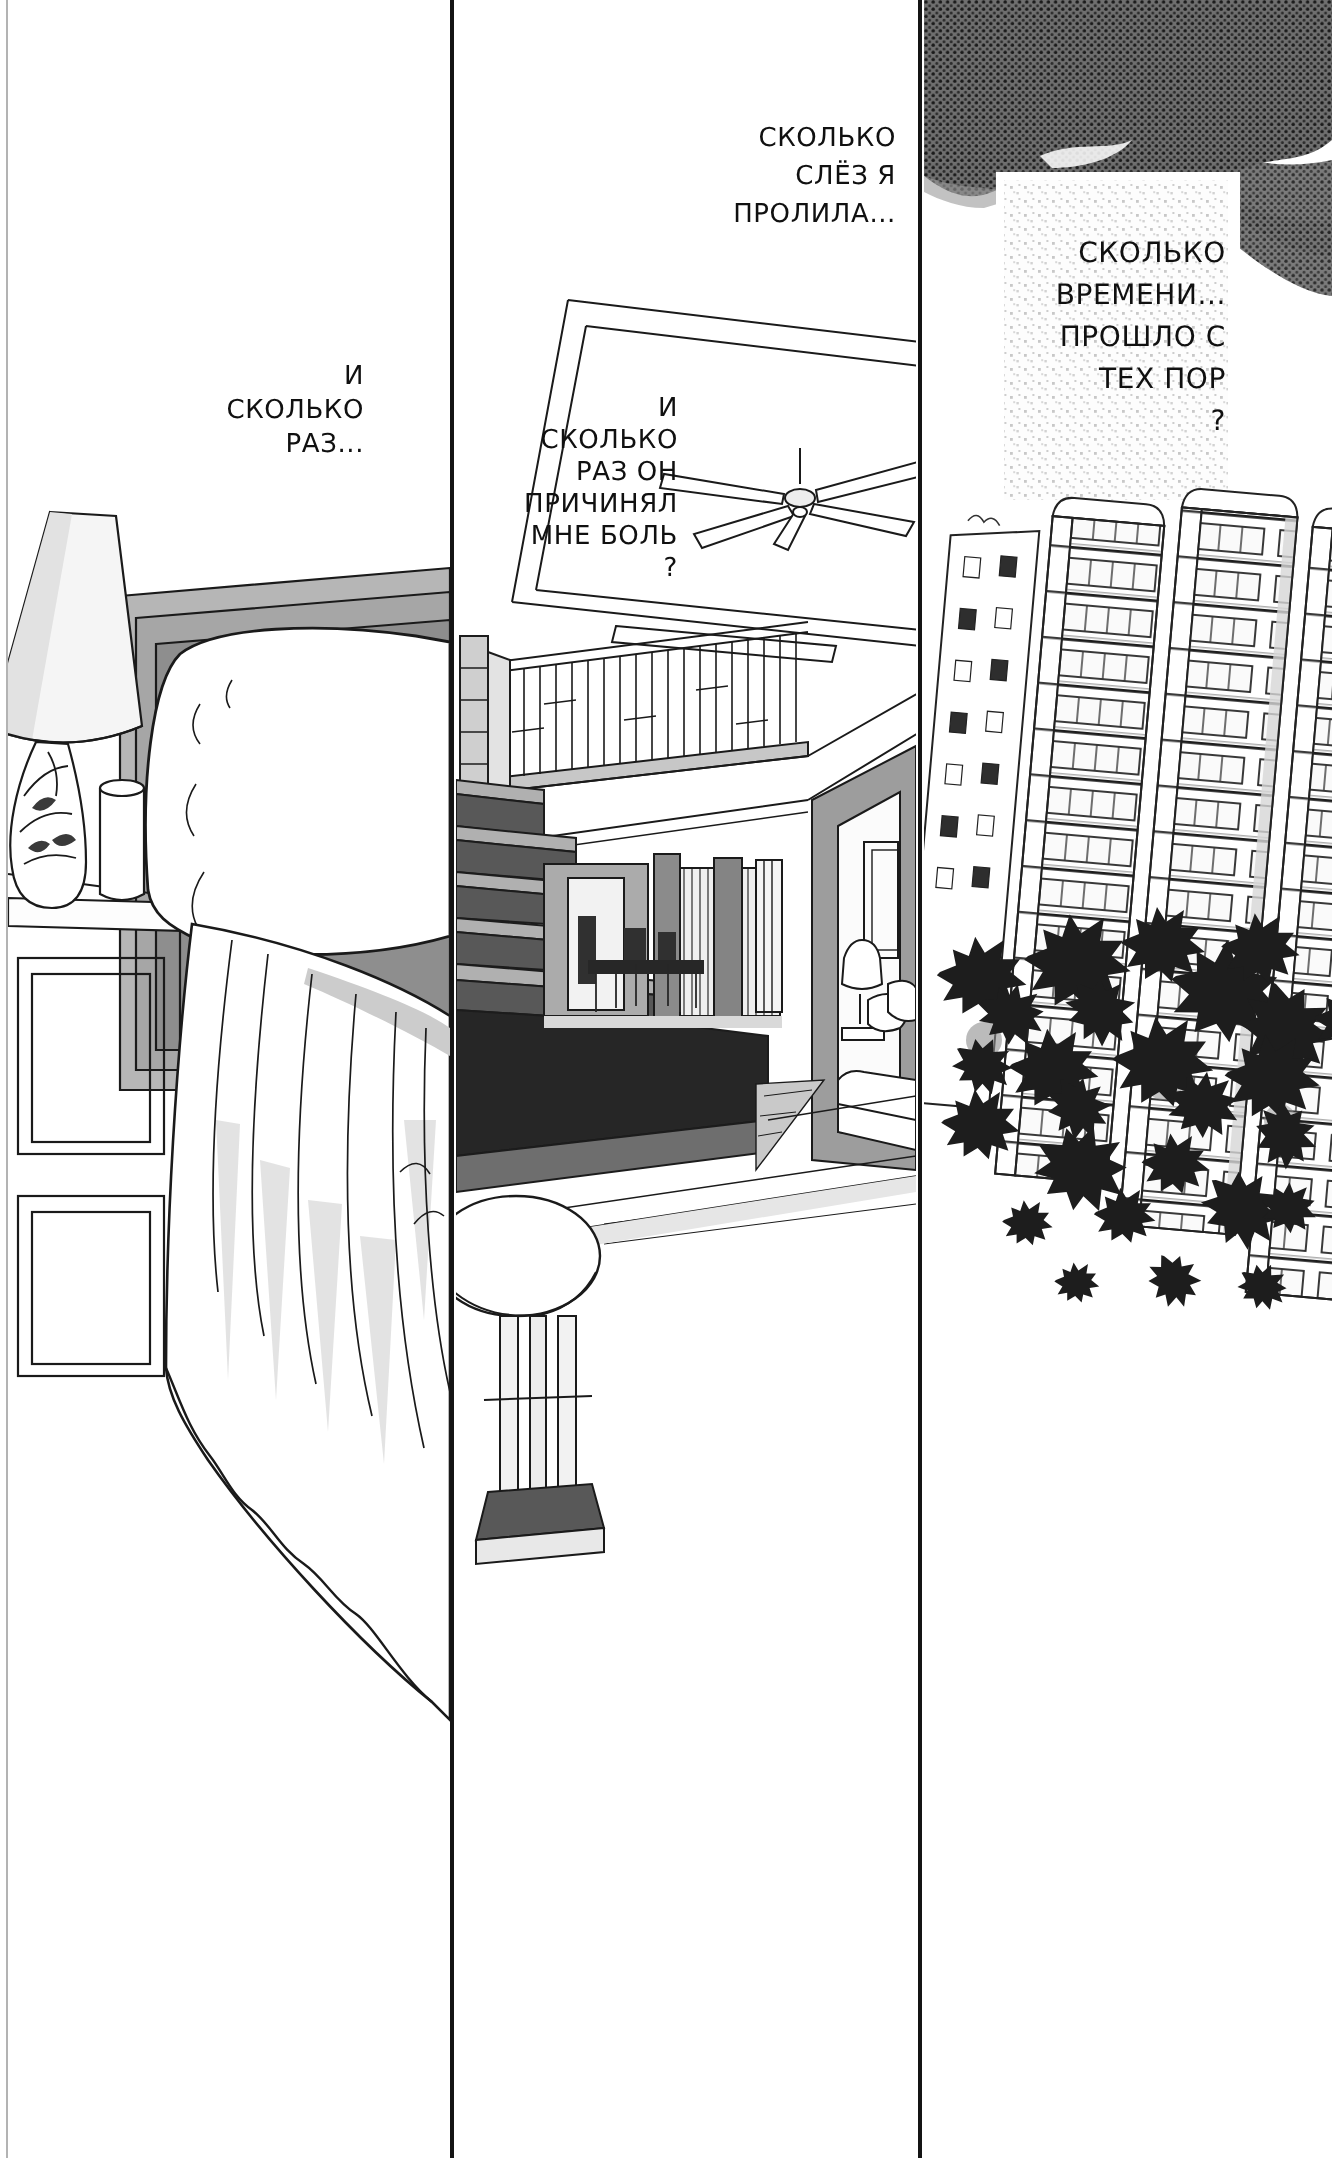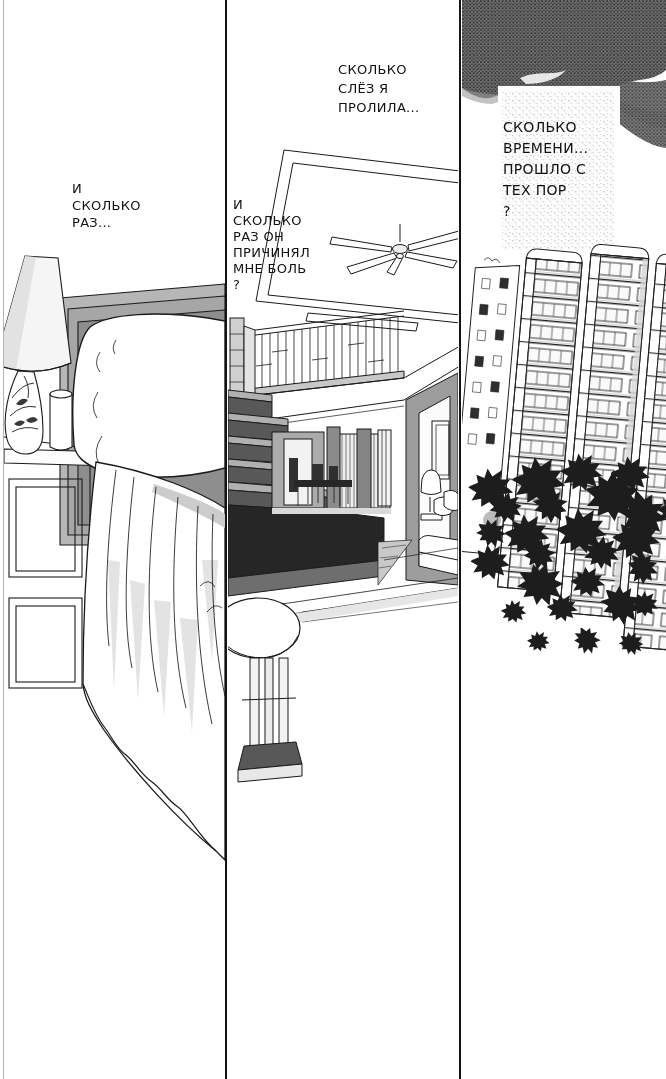--- a/index.html
+++ b/index.html
@@ -5,21 +5,21 @@
   html,body{margin:0;padding:0;background:#e8e8e8;}
   .page{
     position:relative;width:666px;height:1079px;background:#ffffff;
     overflow:hidden;font-family:"DejaVu Sans",sans-serif;margin:0 auto;
   }
   .panel{position:absolute;top:0;height:1079px;overflow:hidden;}
   .panel svg{display:block;}
   .vline{position:absolute;top:0;height:1079px;background:#141414;}
   .faintline{position:absolute;top:0;height:1079px;width:1px;background:#b3b3b3;}
   .dlg{
-    position:absolute;color:#101010;text-align:left;white-space:pre-line;
+    position:absolute;color:#101010;text-align:right;white-space:pre-line;
     letter-spacing:.3px;font-size:13px;line-height:17px;
     font-family:"DejaVu Sans",sans-serif;z-index:5;
   }
   #dlg-top-middle{line-height:19px;}
   #dlg-main-middle{line-height:16px;}
   #dlg-city{font-size:14px;line-height:21px;}
 </style>
 </head>
 <body>
 

